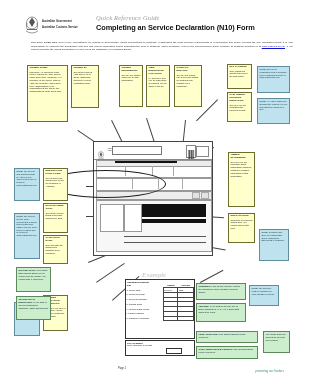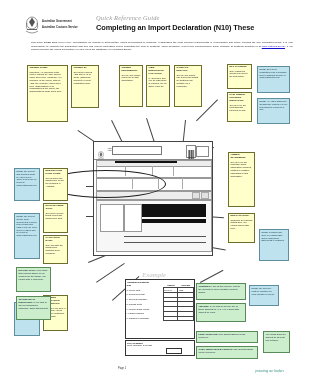--- a/index.html
+++ b/index.html
@@ -90,21 +90,21 @@
       <path d="M13 7 q1.5 3 0 6" fill="none" stroke="#444" stroke-width=".5"></path>
       <rect x="3" y="13" width="10" height="1" fill="#666"></rect>
       <path d="M2 15 q6 4 12 0" fill="none" stroke="#555" stroke-width=".6"></path>
     </svg>
   </div>
   <div class="gov-lines">
     <div>Australian Government</div>
     <div style="margin-top:2.4px;">Australian Customs Service</div>
   </div>
   <div class="hdr-sub">Quick Reference Guide</div>
-  <div class="hdr-title">Completing an Import Declaration (N10) These</div>
+  <div class="hdr-title">Completing an Service Declaration (N10) Form</div>
 
   <div class="intro">
     <span>This guide </span><b>DOES NOT</b><span> cover every circumstance for making or documentary Import Declarations to Customs. It addresses the most common requirements in a declaration and briefly explains the way information fields. It is your responsibility to complete the Declaration with true and correct information before submitting the form to Customs. When necessary, refer to the comprehensive guide available at Customs Counters or at </span><a href="#">www.customs.gov.au</a><span>. If you cannot complete the Import Declaration you may need the assistance of a Customs Broker.</span>
   </div>
 
   <div class="ln" style="left:78px;top:130px;width:28px;transform:rotate(34deg);"></div>
   <div class="ln" style="left:112px;top:120px;width:32px;transform:rotate(64deg);"></div>
   <div class="ln" style="left:147px;top:118px;width:34px;transform:rotate(72deg);"></div>
   <div class="ln" style="left:186px;top:120px;width:32px;transform:rotate(96deg);"></div>
   <div class="ln" style="left:218px;top:100px;width:30px;transform:rotate(135deg);"></div>

